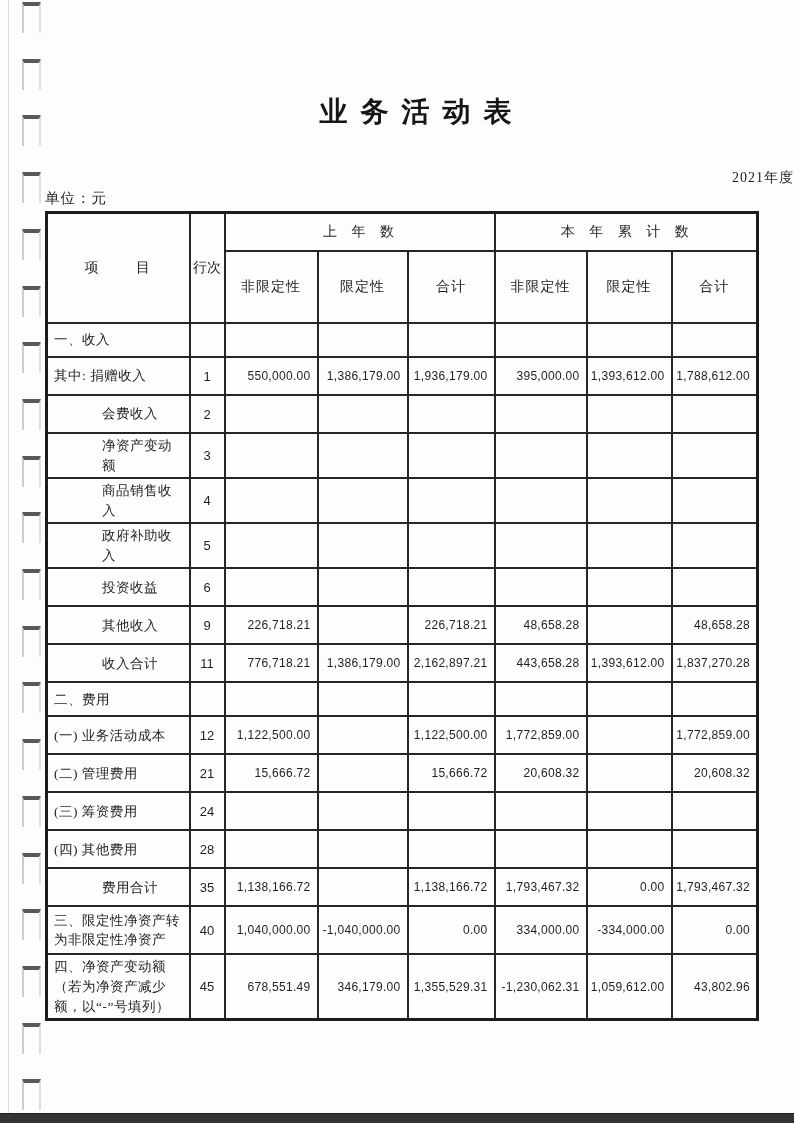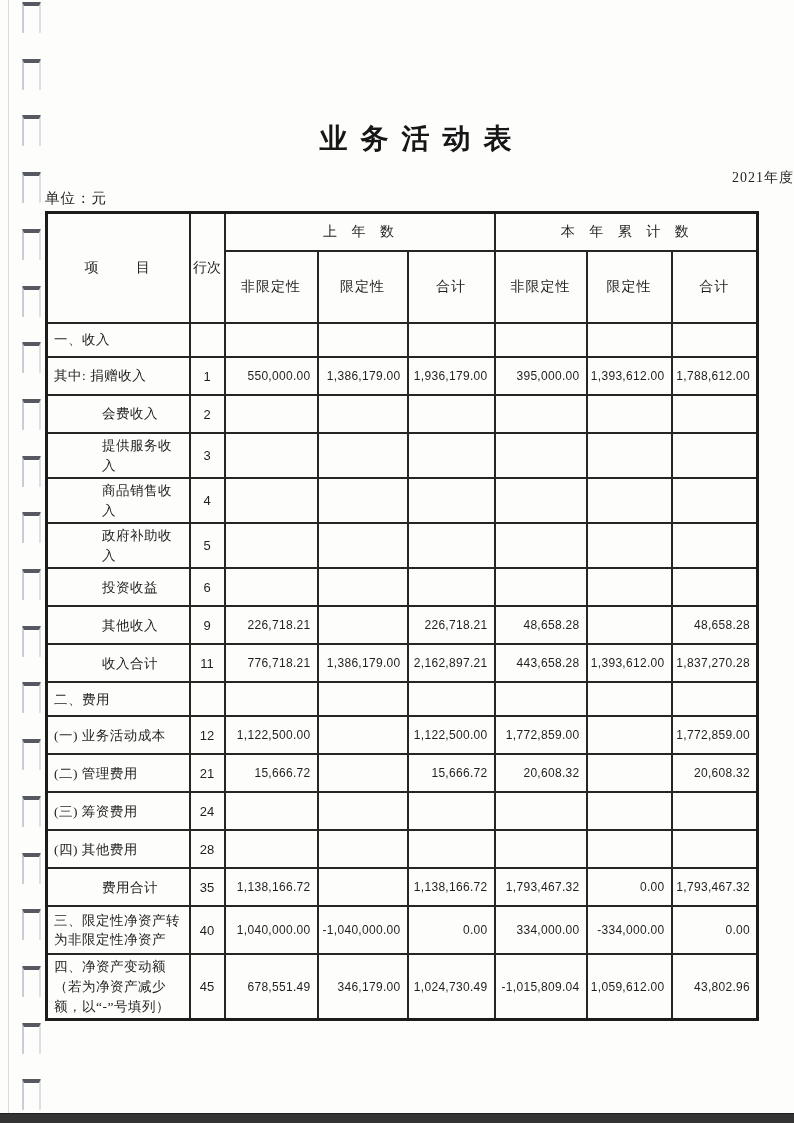--- a/index.html
+++ b/index.html
@@ -15,21 +15,21 @@
   }
   .binding-marks{position:absolute;left:0;top:0;width:45px;height:1114px;}
   .bmark{
     position:absolute;left:22px;width:15px;height:27px;
     border-top:4px solid #565a60;
     border-left:2px solid #c9cdd3;
     border-right:2px solid #dcdfe4;
     border-radius:1px;
   }
   .doc-title{
-    position:absolute;top:120px;left:0;right:0;margin:0;
+    position:absolute;top:93px;left:0;right:0;margin:0;
     text-align:center;font-size:28px;font-weight:bold;
     letter-spacing:13px;text-indent:13px;color:#161616;padding-left:37px;
   }
   .doc-period{
     position:absolute;top:169px;left:0;right:0;
     text-align:right;font-size:14px;letter-spacing:1px;
   }
   .meta-row{
     position:absolute;top:189px;left:45px;width:711px;
     display:flex;justify-content:space-between;
@@ -160,21 +160,21 @@
     <td class="c-item">会费收入</td>
     <td class="c-line">2</td>
     <td class="c-num"></td>
     <td class="c-num"></td>
     <td class="c-num"></td>
     <td class="c-num"></td>
     <td class="c-num"></td>
     <td class="c-num"></td>
   </tr>
       <tr class="indent">
-    <td class="c-item">提供服务收入</td>
+    <td class="c-item">净资产变动额</td>
     <td class="c-line">3</td>
     <td class="c-num"></td>
     <td class="c-num"></td>
     <td class="c-num"></td>
     <td class="c-num"></td>
     <td class="c-num"></td>
     <td class="c-num"></td>
   </tr>
       <tr class="indent">
     <td class="c-item">商品销售收入</td>
@@ -294,21 +294,21 @@
     <td class="c-num">0.00</td>
     <td class="c-num">334,000.00</td>
     <td class="c-num">-334,000.00</td>
     <td class="c-num">0.00</td>
   </tr>
       <tr class="tall3">
     <td class="c-item">四、净资产变动额（若为净资产减少额，以“-”号填列）</td>
     <td class="c-line">45</td>
     <td class="c-num">678,551.49</td>
     <td class="c-num">346,179.00</td>
-    <td class="c-num">1,024,730.49</td>
-    <td class="c-num">-1,015,809.04</td>
+    <td class="c-num">1,355,529.31</td>
+    <td class="c-num">-1,230,062.31</td>
     <td class="c-num">1,059,612.00</td>
     <td class="c-num">43,802.96</td>
   </tr>
     </tbody>
 </table>
 
 <div class="scan-bottom-edge"></div>
 
 </body></html>

